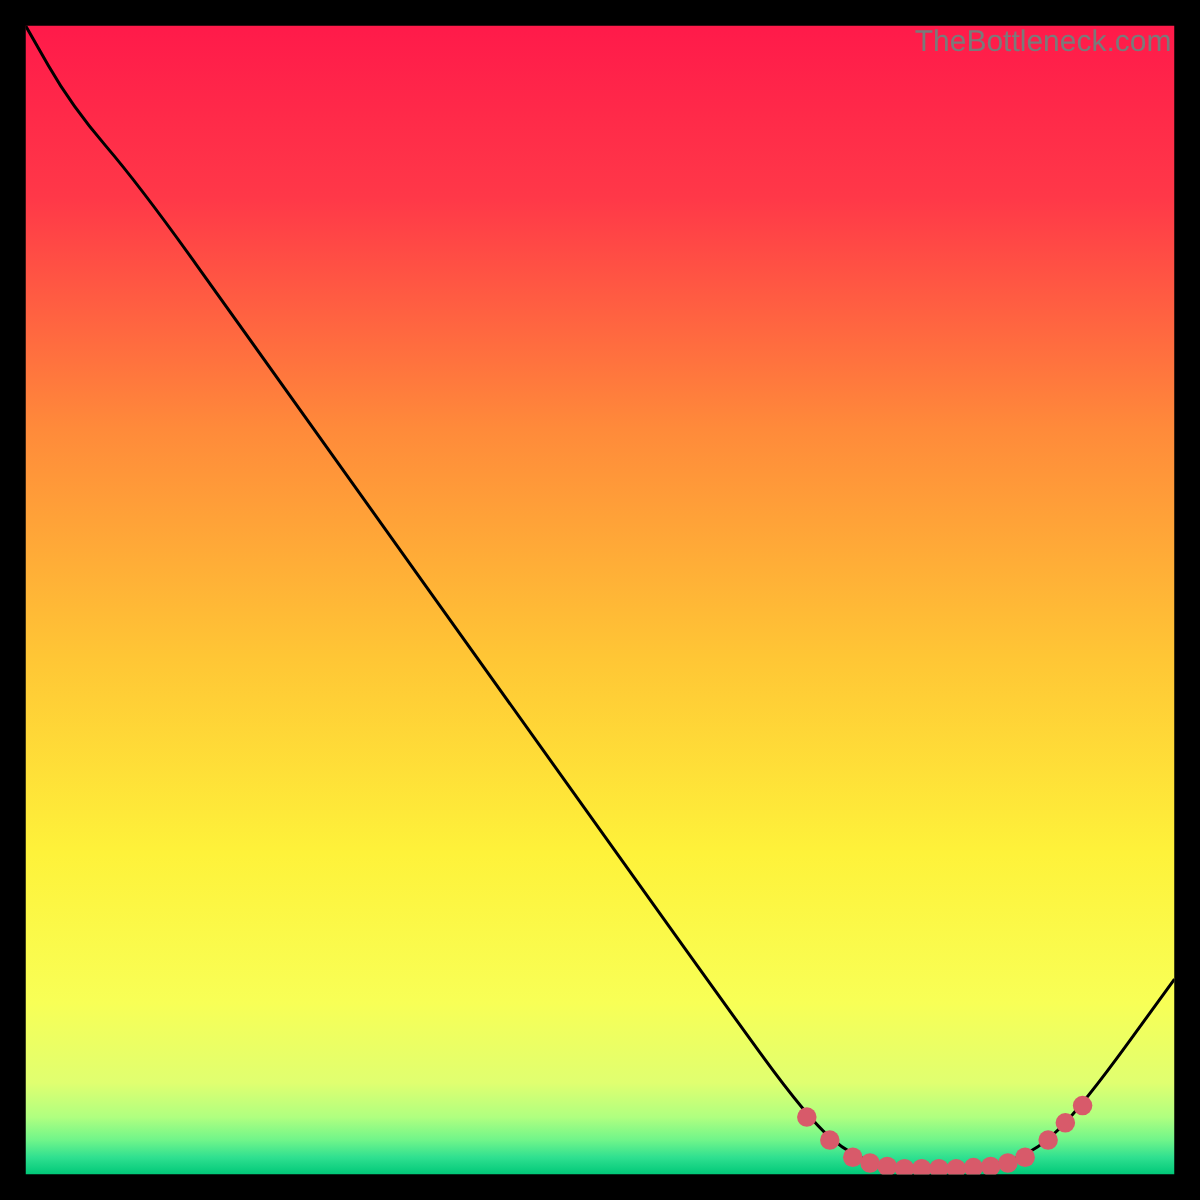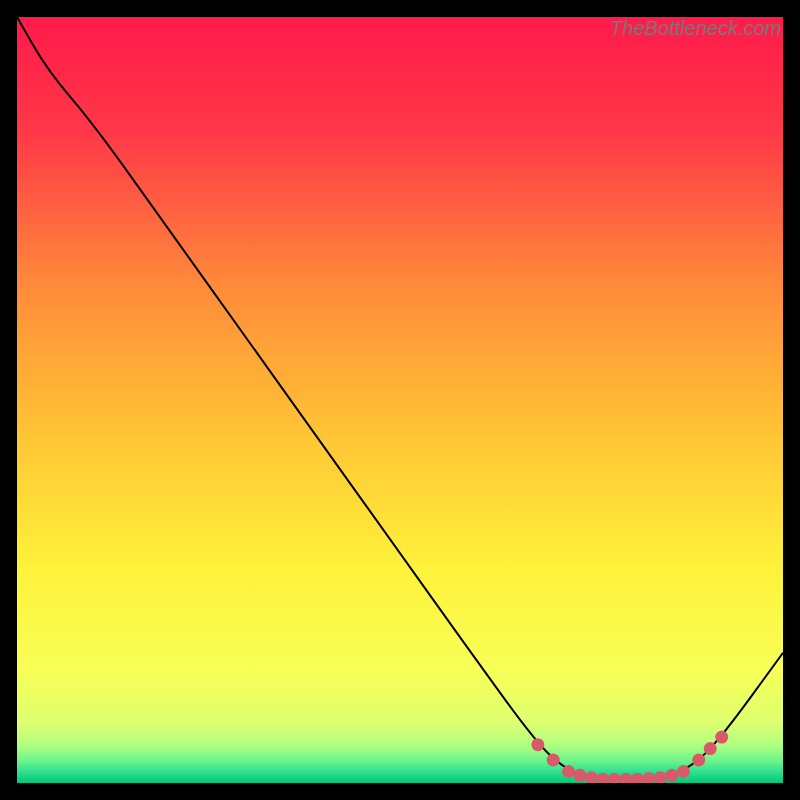--- a/index.html
+++ b/index.html
@@ -11,21 +11,20 @@
     overflow: hidden;
     position: relative;
   }
   .chart-container {
     position: absolute;
     left: 17px;
     top: 17px;
     width: 766px;
     height: 676px;
     background: #000;
-    font-style: italic;
   }
   .plot-area {
     position: absolute;
     left: 0;
     top: 0;
     width: 766px;
     height: 766px;
   }
   .watermark {
     position: absolute;

